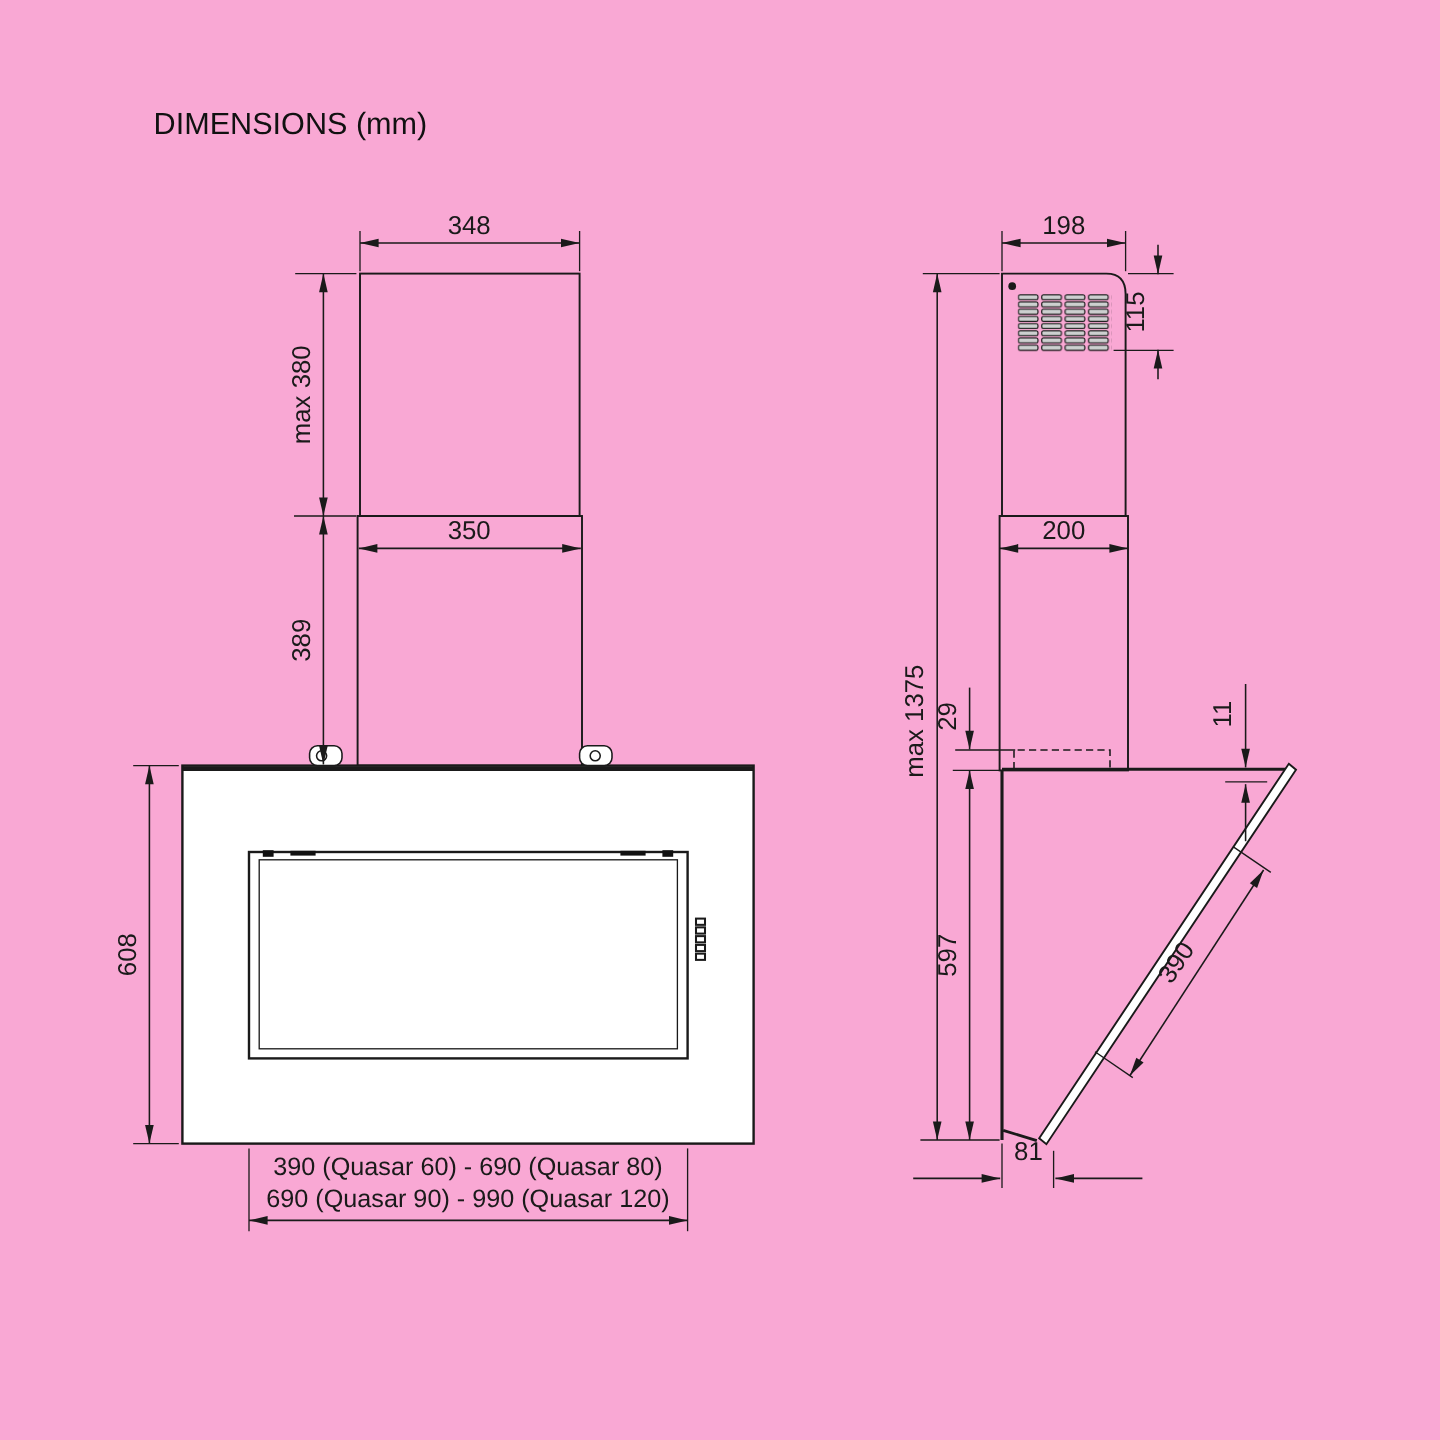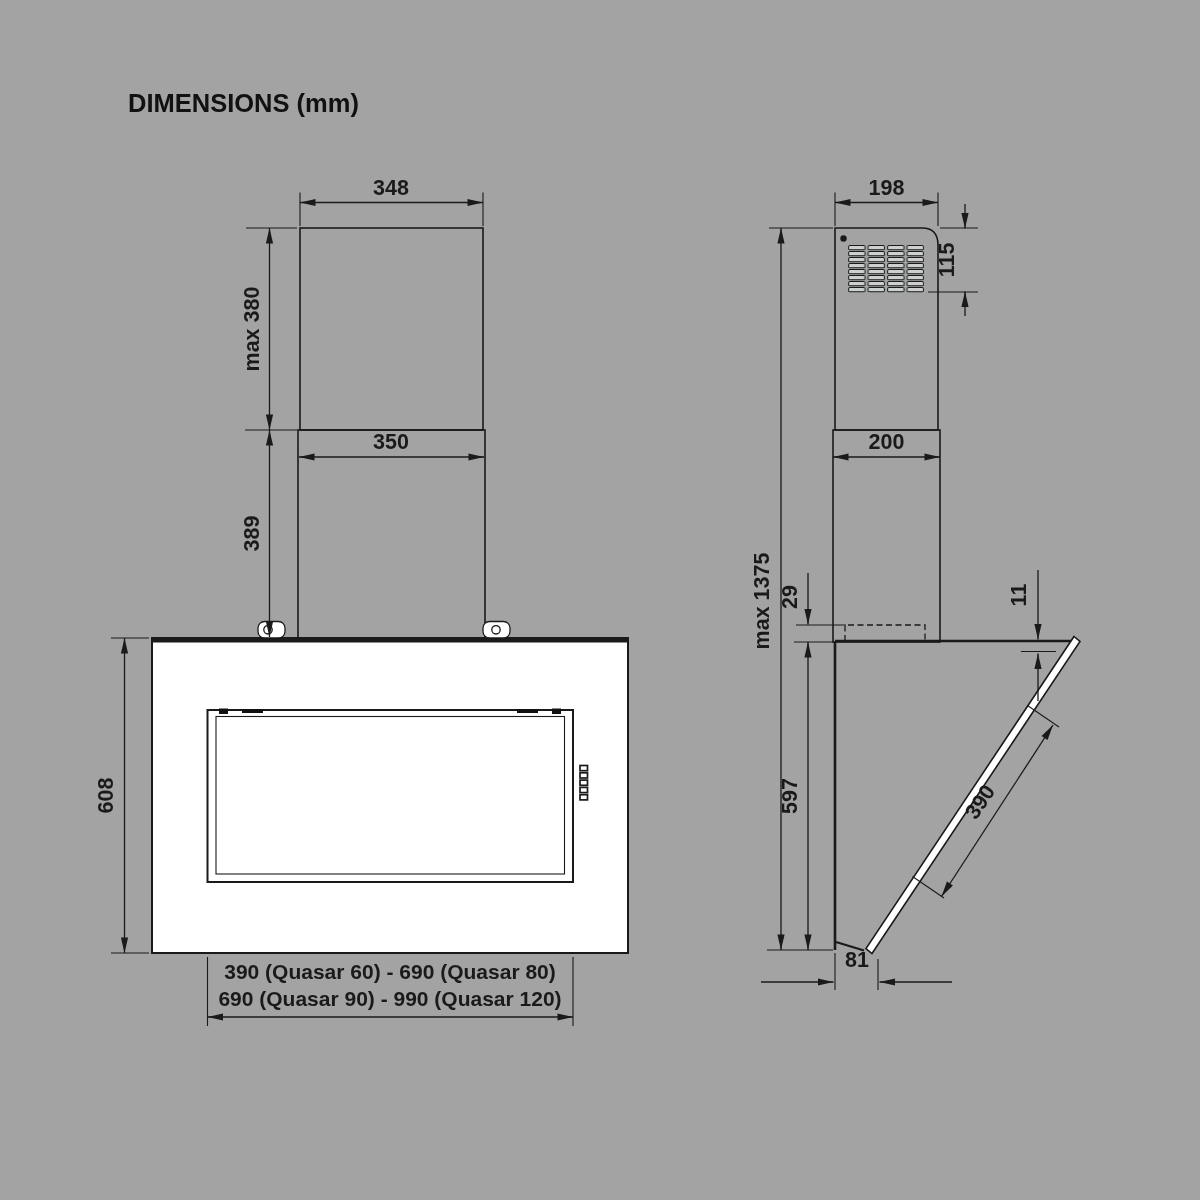--- a/index.html
+++ b/index.html
@@ -1,16 +1,16 @@
 <!DOCTYPE html>
 <html><head>
 <meta charset="utf-8">
 <style>
   html,body{margin:0;padding:0;background:#ffffff;}
-  .stage{width:1200px;height:1200px;position:relative;background:#a3a3a3;font-weight:bold;}
+  .stage{width:1200px;height:1200px;position:relative;background:#f9a8d4;}
   svg{display:block;}
   .ln{stroke:#1a1a1a;fill:none;stroke-linecap:butt;}
   .w1{stroke-width:1.1;}
   .w13{stroke-width:1.3;}
   .w16{stroke-width:1.6;}
   .w2{stroke-width:2;}
   .w25{stroke-width:2.6;}
   .w4{stroke-width:4;}
   .m2{marker-start:url(#arw);marker-end:url(#arw);}
   .me{marker-end:url(#arw);}

